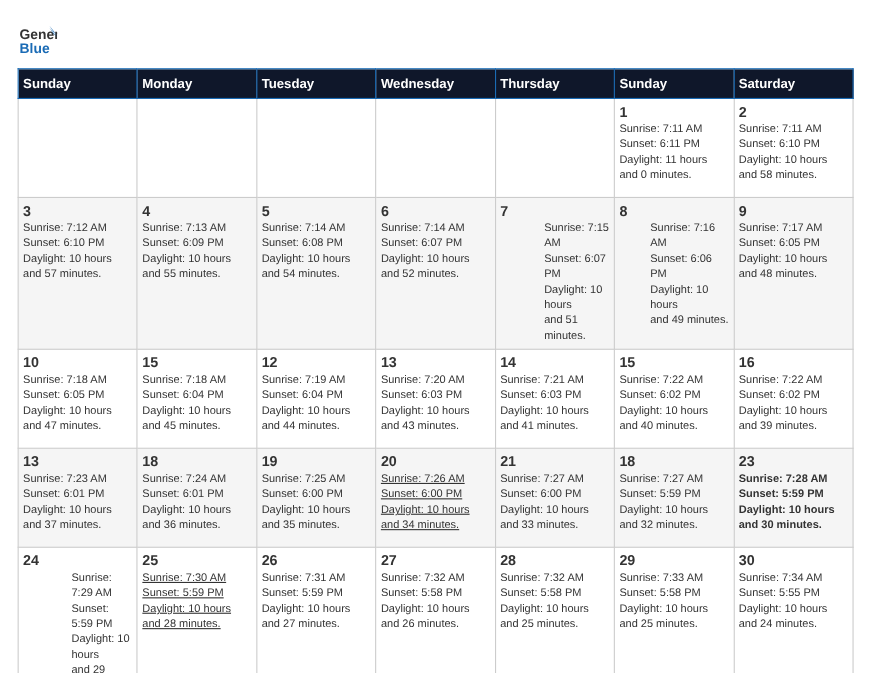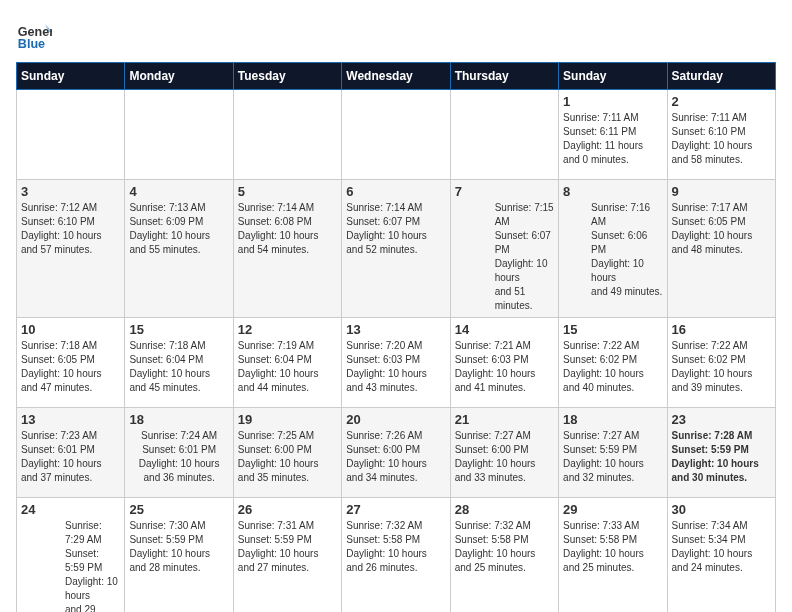--- a/index.html
+++ b/index.html
@@ -239,35 +239,35 @@
       <tr>
         <td>
           <span class="day-num">13</span>
           <div class="day-info" style="white-space: pre-line;">Sunrise: 7:23 AM
 Sunset: 6:01 PM
 Daylight: 10 hours
 and 37 minutes.</div>
         </td>
         <td>
           <span class="day-num">18</span>
-          <div class="day-info" style="white-space: pre-line; text-align: center;">Sunrise: 7:24 AM
+          <div class="day-info" style="white-space: pre-line;">Sunrise: 7:24 AM
 Sunset: 6:01 PM
 Daylight: 10 hours
 and 36 minutes.</div>
         </td>
         <td>
           <span class="day-num">19</span>
           <div class="day-info" style="white-space: pre-line;">Sunrise: 7:25 AM
 Sunset: 6:00 PM
 Daylight: 10 hours
 and 35 minutes.</div>
         </td>
         <td>
           <span class="day-num">20</span>
-          <div class="day-info" style="white-space: pre-line;">Sunrise: 7:26 AM
+          <div class="day-info" style="white-space: pre-line; text-decoration: underline;">Sunrise: 7:26 AM
 Sunset: 6:00 PM
 Daylight: 10 hours
 and 34 minutes.</div>
         </td>
         <td>
           <span class="day-num">21</span>
           <div class="day-info" style="white-space: pre-line;">Sunrise: 7:27 AM
 Sunset: 6:00 PM
 Daylight: 10 hours
 and 33 minutes.</div>
@@ -290,21 +290,21 @@
       <tr>
         <td>
           <span class="day-num">24</span>
           <div class="day-info" style="white-space: pre-line; margin-left: 44px;">Sunrise: 7:29 AM
 Sunset: 5:59 PM
 Daylight: 10 hours
 and 29 minutes.</div>
         </td>
         <td>
           <span class="day-num">25</span>
-          <div class="day-info" style="white-space: pre-line;">Sunrise: 7:30 AM
+          <div class="day-info" style="white-space: pre-line; text-decoration: underline;">Sunrise: 7:30 AM
 Sunset: 5:59 PM
 Daylight: 10 hours
 and 28 minutes.</div>
         </td>
         <td>
           <span class="day-num">26</span>
           <div class="day-info" style="white-space: pre-line;">Sunrise: 7:31 AM
 Sunset: 5:59 PM
 Daylight: 10 hours
 and 27 minutes.</div>
@@ -326,19 +326,19 @@
         <td>
           <span class="day-num">29</span>
           <div class="day-info" style="white-space: pre-line;">Sunrise: 7:33 AM
 Sunset: 5:58 PM
 Daylight: 10 hours
 and 25 minutes.</div>
         </td>
         <td>
           <span class="day-num">30</span>
           <div class="day-info" style="white-space: pre-line;">Sunrise: 7:34 AM
-Sunset: 5:34 PM
+Sunset: 5:55 PM
 Daylight: 10 hours
 and 24 minutes.</div>
         </td>
       </tr>
     </tbody>
 </table>
 
 </body></html>

